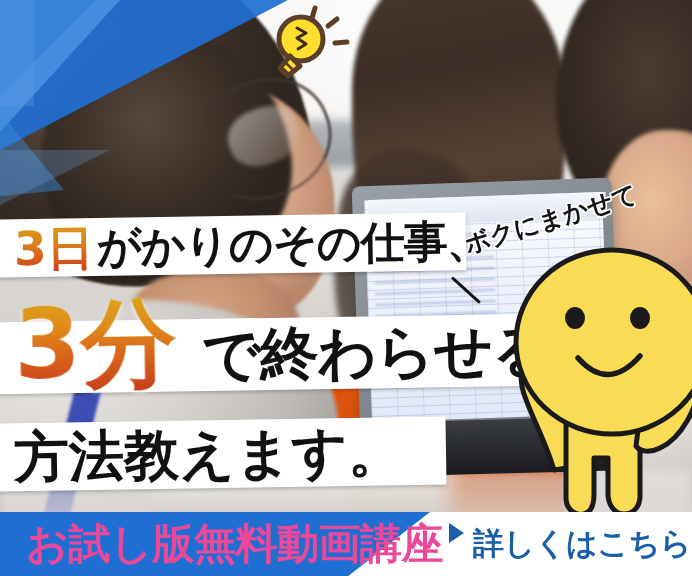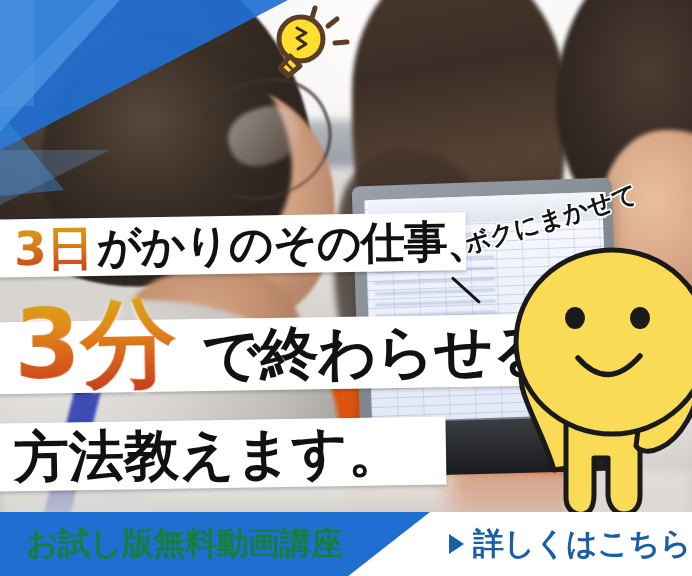--- a/index.html
+++ b/index.html
@@ -411,31 +411,31 @@
     width: 430px; height: 64px;
     background: #1f6fd2;
     clip-path: polygon(0 0, 100% 0, 81% 100%, 0 100%);
   }
   .bar-blue-label {
     position: absolute;
     left: 26px; top: 50%;
     transform: translateY(-50%);
     font-family: "DejaVu Sans", "Liberation Sans", sans-serif;
     font-weight: 700;
-    font-size: 32px;
-    color: #15803d;
+    font-size: 42px;
+    color: #ec4899;
     letter-spacing: -0.5px;
     white-space: nowrap;
   }
   .bar-cta {
     position: absolute;
     left: 412px; top: 50%;
     transform: translateY(-50%);
     display: flex;
-    align-items: center;
+    align-items: flex-start;
     gap: 9px;
     white-space: nowrap;
     padding-left: 37px;
   }
   .cta-arrow {
     width: 0; height: 0;
     border-left: 15px solid #1a5ea8;
     border-top: 10px solid transparent;
     border-bottom: 10px solid transparent;
   }

